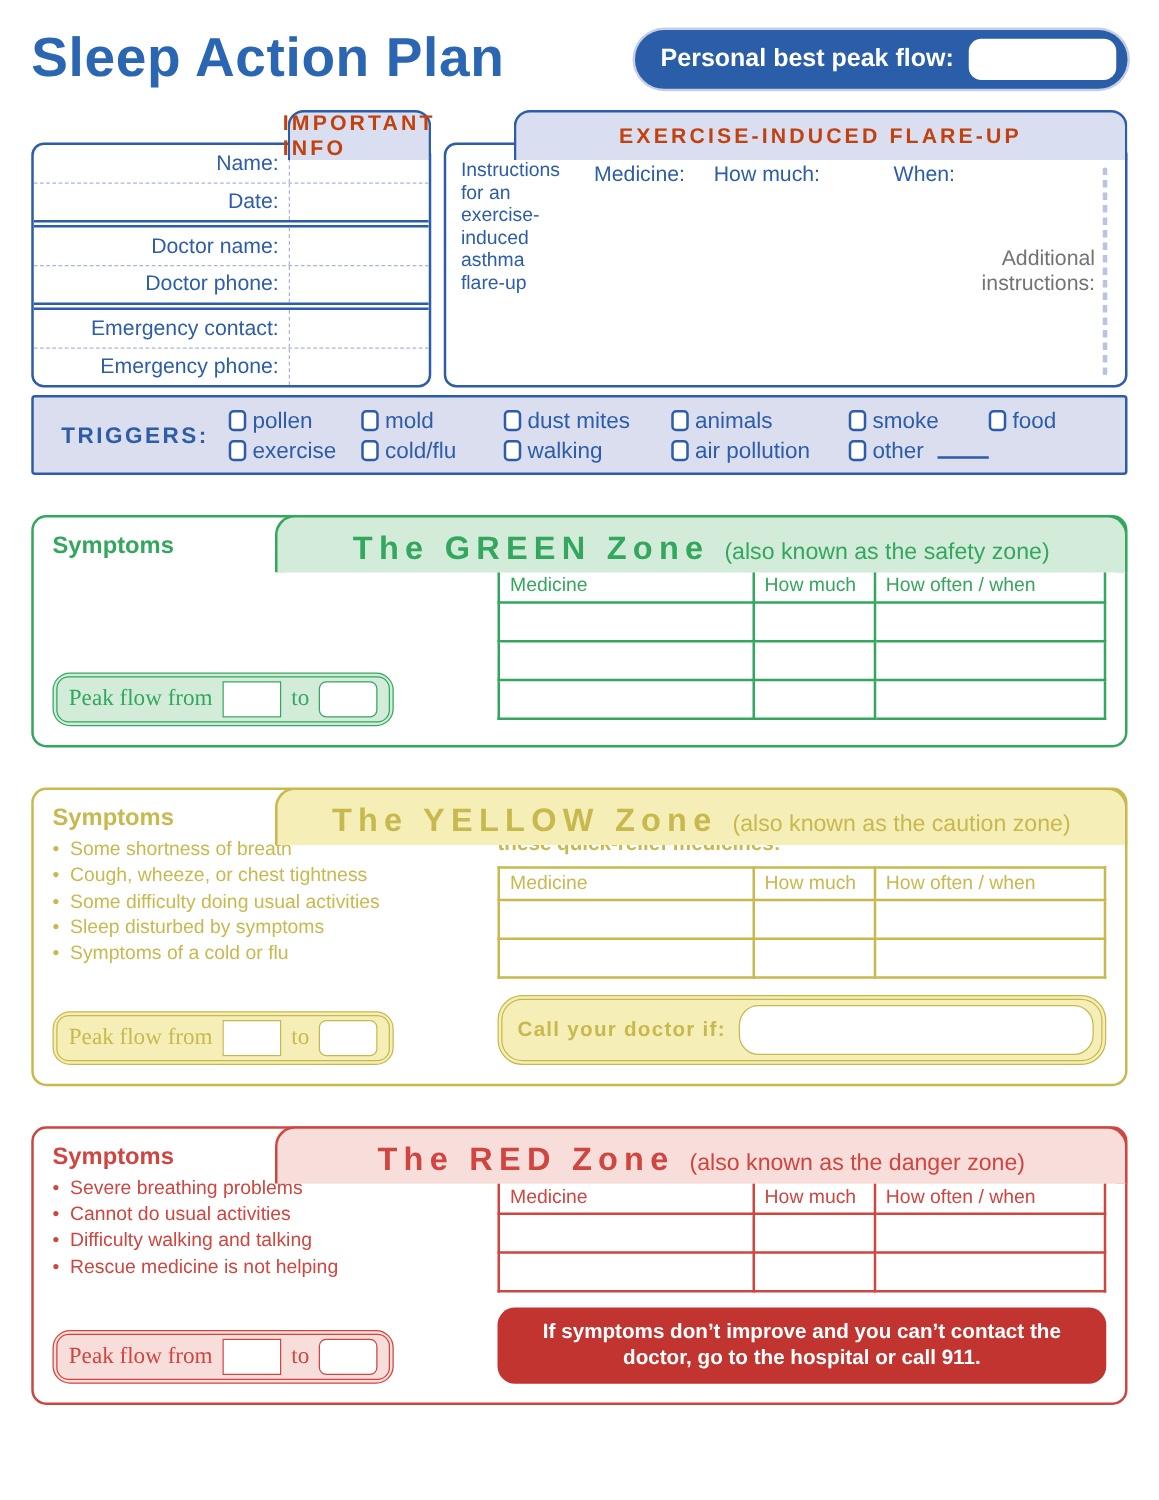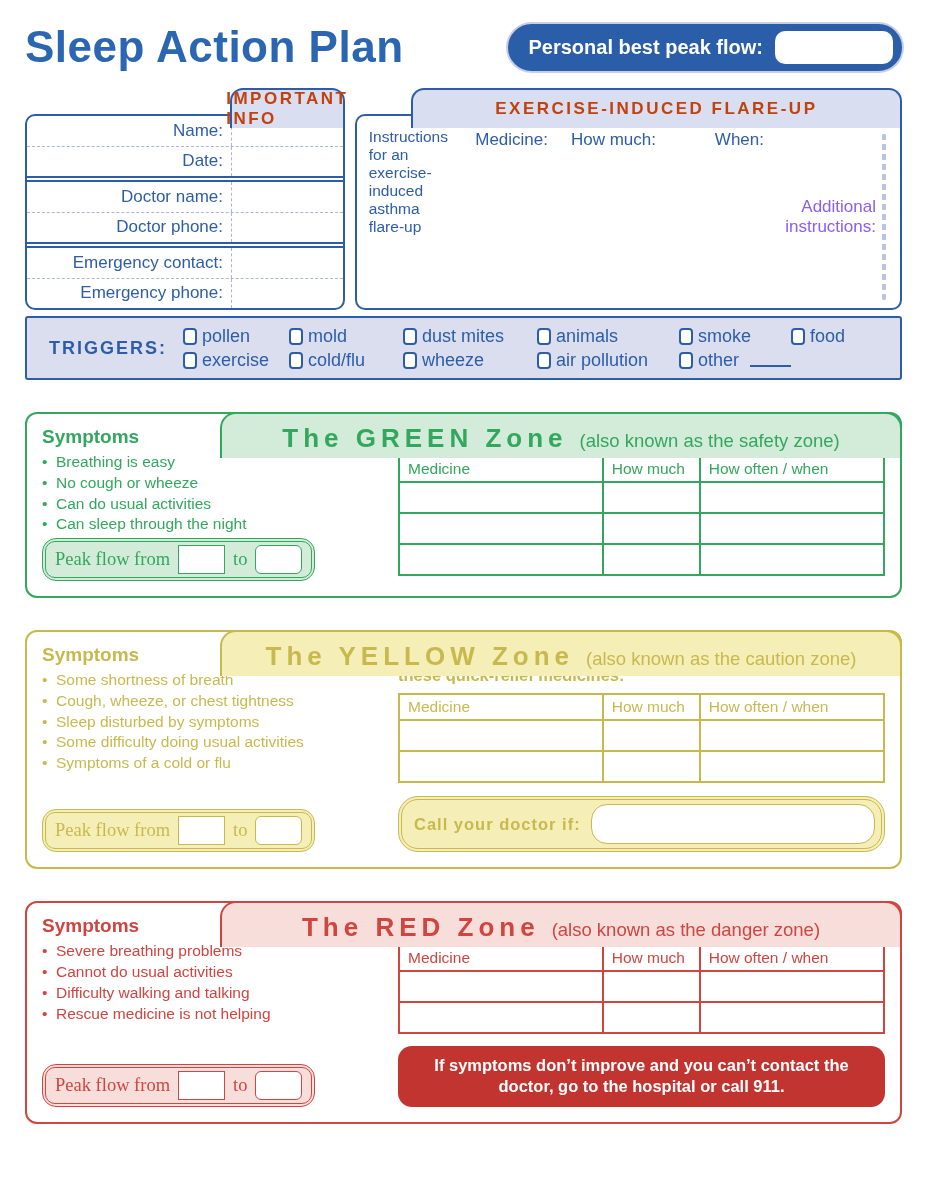--- a/index.html
+++ b/index.html
@@ -31,21 +31,21 @@
   .irow.dash { border-bottom:1.5px dashed #a9b5da; }
   .dbl-div { height:6px; border-top:2px solid #2d5da8; border-bottom:2px solid #2d5da8; }
 
   
   .flare-body { padding:10px 14px 8px 10px; display:flex; flex-direction:row; height:196px; }
   .flare-intro { color:#2d5da8; font-size:15.5px; margin:2px 0 6px 2px; }
   .frow { display:flex; align-items:center; height:27px; }
   .frow-label { width:104px; text-align:right; color:#2d5da8; font-size:17px; padding-right:4px; }
   .frow-line { flex:1; border-bottom:2px solid #2d5da8; height:22px; margin-left:4px; }
   .addl { display:flex; margin-top:8px; flex:1; }
-  .addl-label { width:104px; text-align:right; color:#8b5cf6; font-size:17px; line-height:1.15; align-self:center; }
+  .addl-label { width:104px; text-align:right; color:#737373; font-size:17px; line-height:1.15; align-self:center; }
   .addl-box { flex:1; margin-left:6px; border:2px dashed #b9c3e2; border-radius:14px; }
 
   
   .triggers { margin-top:6px; background:#dadeef; border:2.5px solid #2d5da8; border-radius:3px; height:64px;
               display:flex; align-items:center; padding:0 14px 0 22px; }
   .trig-label { color:#2d5da8; font-weight:bold; font-size:18px; letter-spacing:2px; margin-right:16px; white-space:nowrap; }
   .trig-grid { display:grid; grid-template-columns:106px 114px 134px 142px 112px auto; grid-auto-rows:24px; align-items:center; flex:1; }
   .trig-item { display:flex; align-items:center; gap:5px; }
   .cbx { width:14px; height:17px; background:#fff; border:2px solid #2d5da8; border-radius:4px; flex:none; }
   .trig-item span.t { color:#2d5da8; font-size:18px; white-space:nowrap; }
@@ -201,21 +201,21 @@
       <div class="trig-item">
           <span class="cbx"></span>
           <span class="t">exercise</span>
         </div>
       <div class="trig-item">
           <span class="cbx"></span>
           <span class="t">cold/flu</span>
         </div>
       <div class="trig-item">
           <span class="cbx"></span>
-          <span class="t">wheeze</span>
+          <span class="t">walking</span>
         </div>
       <div class="trig-item">
           <span class="cbx"></span>
           <span class="t">air pollution</span>
         </div>
       <div class="trig-item">
           <span class="cbx"></span>
           <span class="t">other</span>
           <span class="other-line"></span>
         </div>
@@ -223,26 +223,20 @@
   </div>
 
   <section class="zone green">
     <div class="zone-tab">
       <span class="zone-title">The GREEN Zone</span>
       <span class="zone-sub">(also known as the safety zone)</span>
     </div>
     <div class="zone-body">
       <div class="zone-left">
         <div class="sym-title">Symptoms</div>
-        <ul class="syms">
-          <li>Breathing is easy</li>
-          <li>No cough or wheeze</li>
-          <li>Can do usual activities</li>
-          <li>Can sleep through the night</li>
-        </ul>
         <div class="peak">
           <div class="peak-inner">
             <span class="ptxt">Peak flow from</span>
             <span class="pbox"></span>
             <span class="ptxt">to</span>
             <span class="pbox r"></span>
           </div>
         </div>
       </div>
       <div class="zone-right">
@@ -279,22 +273,22 @@
     <div class="zone-tab">
       <span class="zone-title">The YELLOW Zone</span>
       <span class="zone-sub">(also known as the caution zone)</span>
     </div>
     <div class="zone-body">
       <div class="zone-left">
         <div class="sym-title">Symptoms</div>
         <ul class="syms">
           <li>Some shortness of breath</li>
           <li>Cough, wheeze, or chest tightness</li>
+          <li>Some difficulty doing usual activities</li>
           <li>Sleep disturbed by symptoms</li>
-          <li>Some difficulty doing usual activities</li>
           <li>Symptoms of a cold or flu</li>
         </ul>
         <div class="peak">
           <div class="peak-inner">
             <span class="ptxt">Peak flow from</span>
             <span class="pbox"></span>
             <span class="ptxt">to</span>
             <span class="pbox r"></span>
           </div>
         </div>

